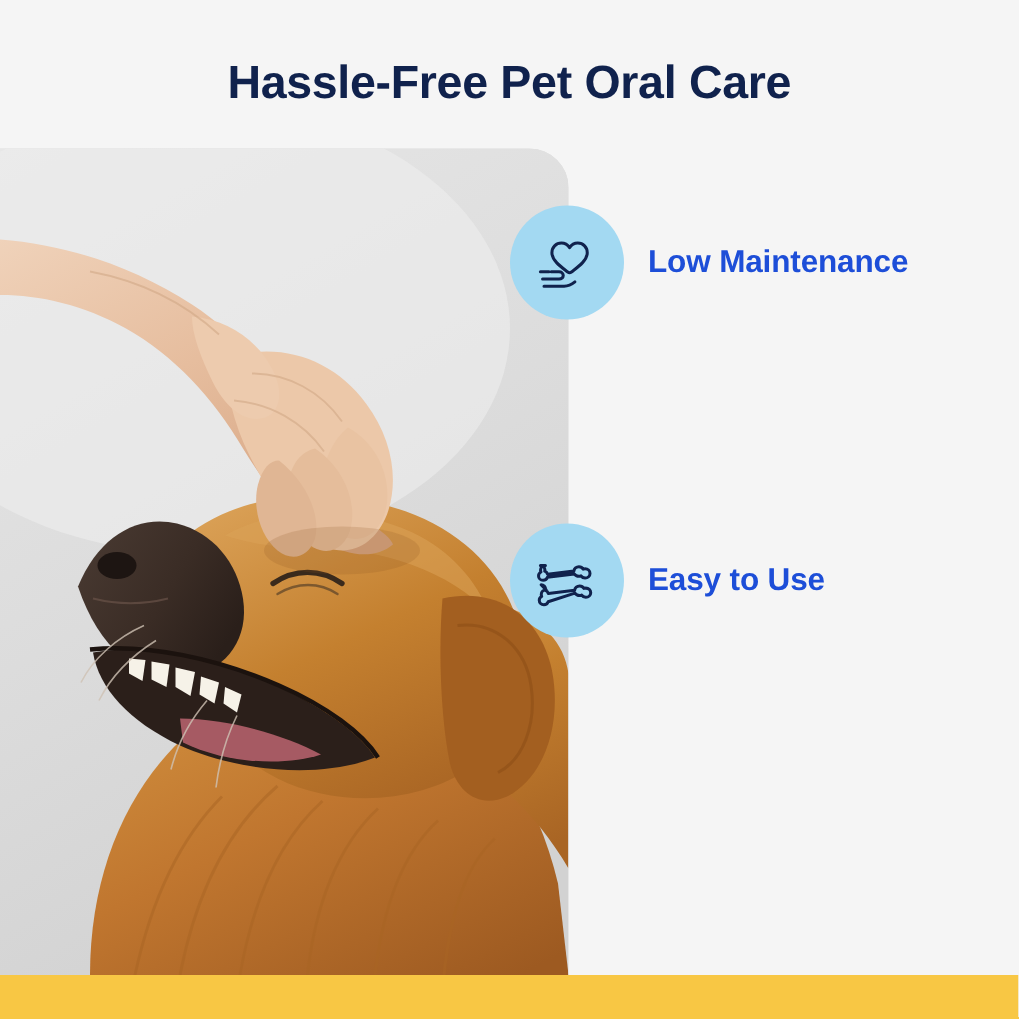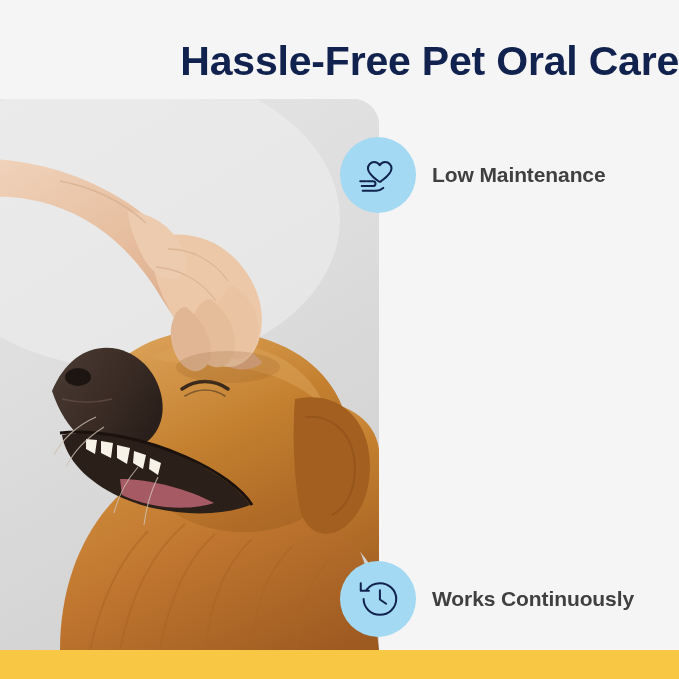--- a/index.html
+++ b/index.html
@@ -16,22 +16,22 @@
     inset:0;
     background:#f5f5f5;
   }
 
   
   #title {
     position:absolute;
     top:36px;
     left:0;
     width:679px;
-    text-align:right;
-    font-size:41px;
+    text-align:center;
+    font-size:31px;
     font-weight:bold;
     letter-spacing:-0.2px;
     color:#10224d;
     line-height:1.25;
   }
 
   
   #photo {
     position:absolute;
     left:0;
@@ -76,21 +76,21 @@
     height:46px;
     stroke:#10224d;
     fill:none;
     stroke-width:2.1;
     stroke-linecap:round;
     stroke-linejoin:round;
   }
   .feature-label {
     font-size:21px;
     font-weight:bold;
-    color:#404040;
+    color:#1d4ed8;
     line-height:1.28;
     letter-spacing:-0.1px;
     max-width:210px;
   }
 
   
   #feature-0 { top:38px; }
   #feature-1 { top:144px; }
   #feature-2 { top:250px; }
   #feature-3 { top:356px; }
@@ -245,30 +245,29 @@
           <path d="M31.5 10.5c-2.6 0-4.6 1.5-5.7 3.2-1.1-1.7-3.1-3.2-5.7-3.2-3.8 0-6.6 3-6.6 6.7 0 5.6 6.9 10.2 11 13.4.8.6 1.8.6 2.6 0 4.1-3.2 11-7.8 11-13.4 0-3.7-2.8-6.7-6.6-6.7z"></path>
           <path d="M7 35.5h11.5c1.6 0 2.9-1.1 2.9-2.5s-1.3-2.5-2.9-2.5H13"></path>
           <path d="M5.5 30.5h6"></path>
           <path d="M8 40.5h14c3 0 5.5-1.4 7.5-3"></path>
         </svg>
       </div>
       <div class="feature-label">Low Maintenance</div>
     </div>
 
 
-
-
-    <div class="feature" id="feature-4">
+    <div class="feature" id="feature-2">
       <div class="icon-circle">
         <svg viewBox="0 0 48 48">
-          <path d="M12 14.5C15.2 10.2 20.3 7.5 26 7.5c9.4 0 17 7.4 17 16.5S35.4 40.5 26 40.5 9 33.1 9 24"></path>
-          <path d="M6 7.5v8h8.5"></path>
-          <path d="M26 15v9.5l6.5 4.5"></path>
+          <path d="M9 13.5c-1.9 0-3.4 1.4-3.4 3.2 0 .5.1 1 .3 1.4-1 .5-1.7 1.5-1.7 2.7 0 1.7 1.4 3.1 3.2 3.1 1.4 0 2.6-.9 3-2.1l18.6-2.4c.7 1 1.9 1.7 3.3 1.7.5 0 1-.1 1.4-.3.6.9 1.7 1.5 2.9 1.5 1.9 0 3.4-1.4 3.4-3.2s-1.5-3.2-3.4-3.2c-.5 0-.9.1-1.3.2-.6-1-1.7-1.7-3-1.7-1.8 0-3.3 1.3-3.5 3l-18.3 2.3c-.3-1-1-1.8-2-2.2.1-.3.1-.6.1-.9 0-1.7-1.3-3.1-3.1-3.1z"></path>
+          <path d="M9.5 28.5c-1.9 0-3.4 1.4-3.4 3.2 0 .5.1 1 .3 1.4-1 .5-1.7 1.5-1.7 2.7 0 1.7 1.4 3.1 3.2 3.1 1.4 0 2.6-.9 3-2.1l18.6-6c.7 1 1.9 1.7 3.3 1.7.5 0 1-.1 1.4-.3.6.9 1.7 1.5 2.9 1.5 1.9 0 3.4-1.4 3.4-3.2s-1.5-3.2-3.4-3.2c-.5 0-.9.1-1.3.2-.6-1-1.7-1.7-3-1.7-1.8 0-3.3 1.3-3.5 3l-18.3 2.3c-.3-1-1-1.8-2-2.2.1-.3.1-.6.1-.9 0-1.7-1.3-3.1-3.1-3.1z" transform="translate(0,2)"></path>
         </svg>
       </div>
-      <div class="feature-label">Works Continuously</div>
+      <div class="feature-label">Easy to Use</div>
     </div>
 
+
+
   </div>
 
   <div id="bottom-bar"></div>
 
 </div>
 
 </body></html>

